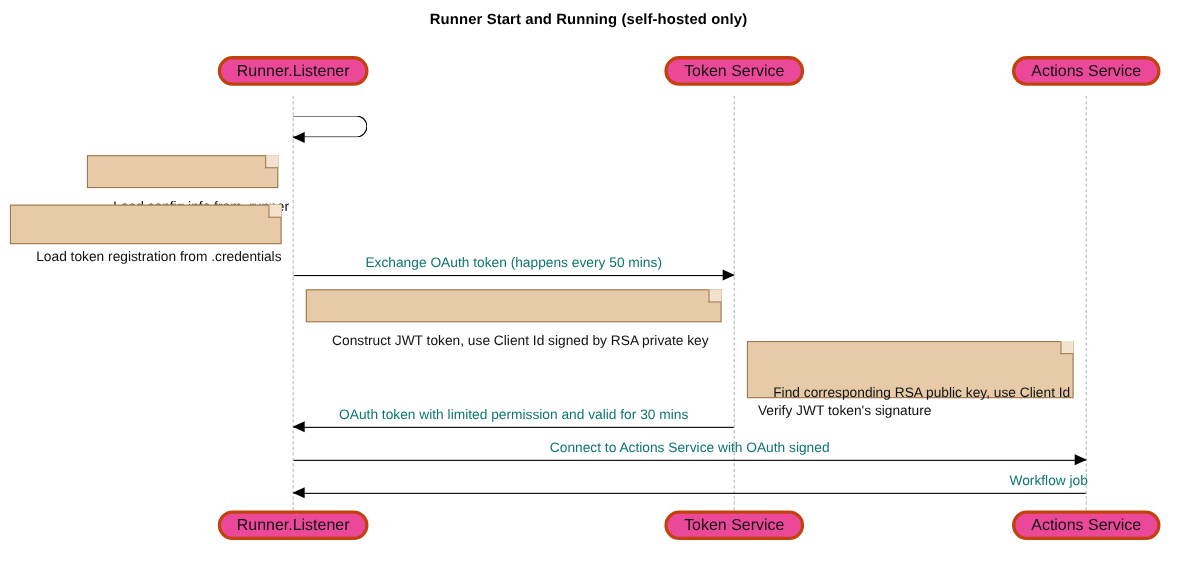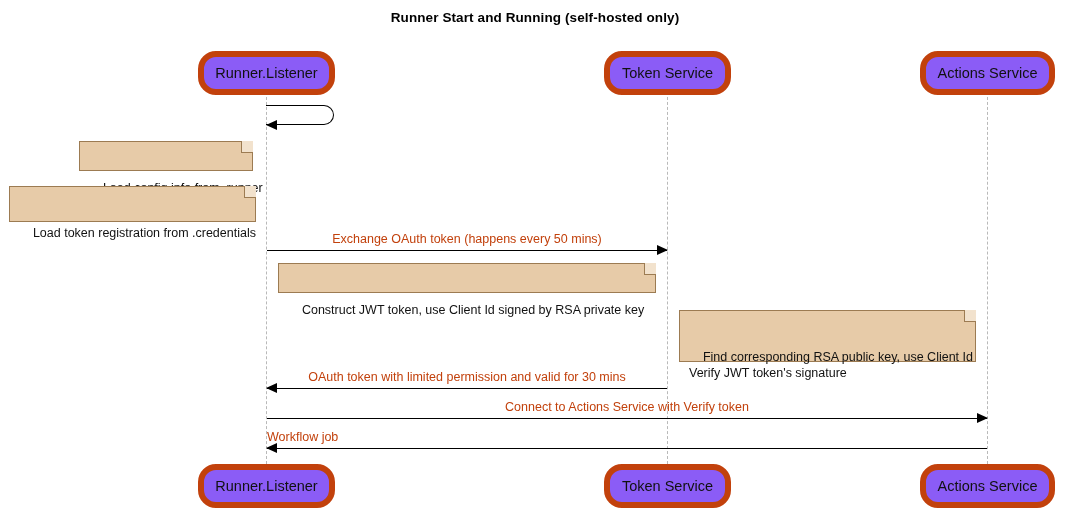--- a/index.html
+++ b/index.html
@@ -20,23 +20,23 @@
 
   
   .lifeline{
     position:absolute;width:0;
     border-left:1px dashed #b9b9b9;
   }
 
   
   .participant{
     position:absolute;
-    height:44px;
-    background:#8b5cf6;
-    border:6px solid #c2410c;
+    height:27px;
+    background:#ec4899;
+    border:3px solid #c2410c;
     border-radius:18px;
     display:flex;align-items:center;justify-content:center;
     font-size:14.5px;color:#111;
     box-sizing:border-box;
     white-space:nowrap;
   }
 
   
   .note{
     position:absolute;
@@ -58,21 +58,21 @@
 
   
   .msg{position:absolute;height:0;}
   .msg .line{
     position:absolute;left:0;top:0;width:100%;
     border-top:1.4px solid #000;
   }
   .msg .label{
     position:absolute;left:0;top:-18px;width:100%;
     text-align:center;
-    font-size:12.5px;color:#c2410c;
+    font-size:12.5px;color:#0f766e;
     white-space:nowrap;
   }
   .arrowhead{
     position:absolute;top:-5.5px;
     width:0;height:0;
     border-top:5.5px solid transparent;
     border-bottom:5.5px solid transparent;
   }
   .arrowhead.right{ border-left:11px solid #000; right:-1px; }
   .arrowhead.left{ border-right:11px solid #000; left:-1px; }
@@ -150,27 +150,27 @@
 
   <div class="msg" style="left:267px;top:388px;width:400px;">
     <div class="line"></div>
     <div class="arrowhead left"></div>
     <div class="label">OAuth token with limited permission and valid for 30 mins</div>
   </div>
 
   <div class="msg" style="left:267px;top:418px;width:720px;">
     <div class="line"></div>
     <div class="arrowhead right"></div>
-    <div class="label">Connect to Actions Service with Verify token</div>
+    <div class="label">Connect to Actions Service with OAuth signed</div>
   </div>
 
   <div class="msg" style="left:267px;top:448px;width:720px;">
     <div class="line"></div>
     <div class="arrowhead left"></div>
-    <div class="label" style="left:0;width:722px;text-align:left;">Workflow job</div>
+    <div class="label" style="left:0;width:722px;text-align:right;">Workflow job</div>
   </div>
 
   <div class="participant" style="left:198px;top:464px;width:137px;">
     <span>Runner.Listener</span>
   </div>
   <div class="participant" style="left:604px;top:464px;width:127px;">
     <span>Token Service</span>
   </div>
   <div class="participant" style="left:920px;top:464px;width:135px;">
     <span>Actions Service</span>

